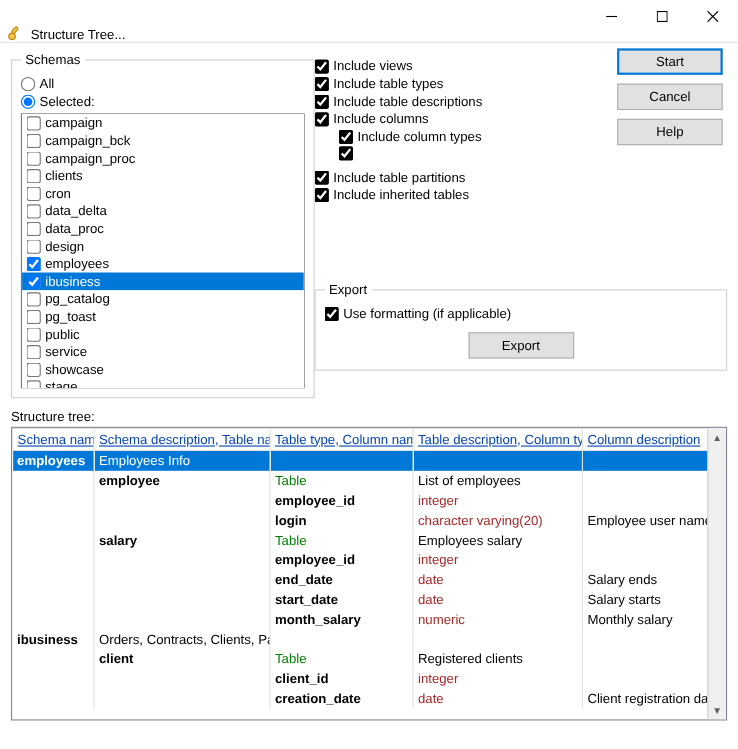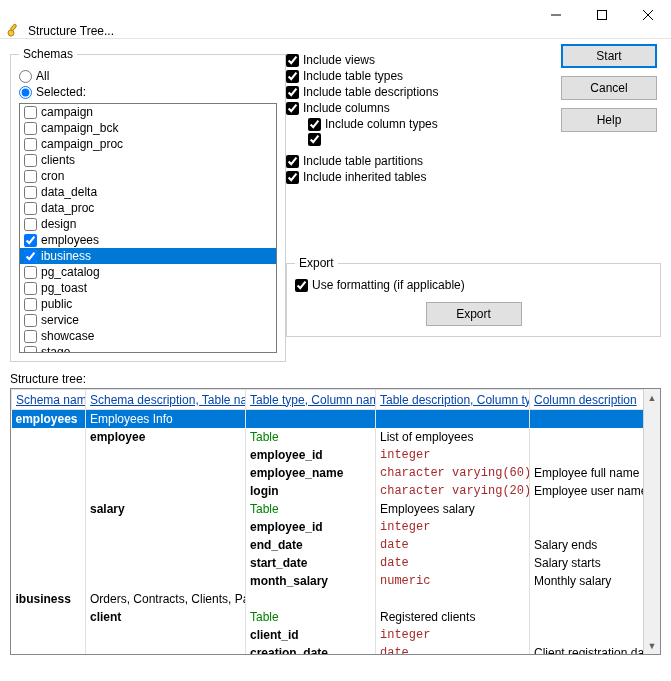--- a/index.html
+++ b/index.html
@@ -105,21 +105,21 @@
     height: 18px;
     white-space:nowrap;
     overflow:hidden;
     text-overflow: clip;
     vertical-align: middle;
   }
   .tree tr.sel td { background:#0078d7; color:#fff; }
   .bold { font-weight: bold; }
   .italic { }
   .green { color: #008000; }
-  .brown { color: #a52a2a; font-family: Liberation Mono, monospace; }
+  .brown { color: #a52a2a; }
   .tree-scroll {
     position:absolute; right:0; top:0; bottom:0; width:17px;
     background:#f0f0f0; border-left:1px solid #d0d0d0;
     display:flex; flex-direction:column;
   }
   .tree-scroll .arrow{height:17px;display:flex;align-items:center;justify-content:center;color:#606060;font-size:9px;}
   .tree-scroll .track{flex:1;}
 </style>
 </head>
 <body>
@@ -320,27 +320,20 @@
         <tr>
           <td></td>
           <td></td>
           <td class="bold">employee_id</td>
           <td class="brown">integer</td>
           <td></td>
         </tr>
         <tr>
           <td></td>
           <td></td>
-          <td class="bold">employee_name</td>
-          <td class="brown">character varying(60)</td>
-          <td class="italic">Employee full name</td>
-        </tr>
-        <tr>
-          <td></td>
-          <td></td>
           <td class="bold">login</td>
           <td class="brown">character varying(20)</td>
           <td class="italic">Employee user name</td>
         </tr>
         <tr>
           <td></td>
           <td class="bold">salary</td>
           <td class="green">Table</td>
           <td class="italic">Employees salary</td>
           <td></td>

